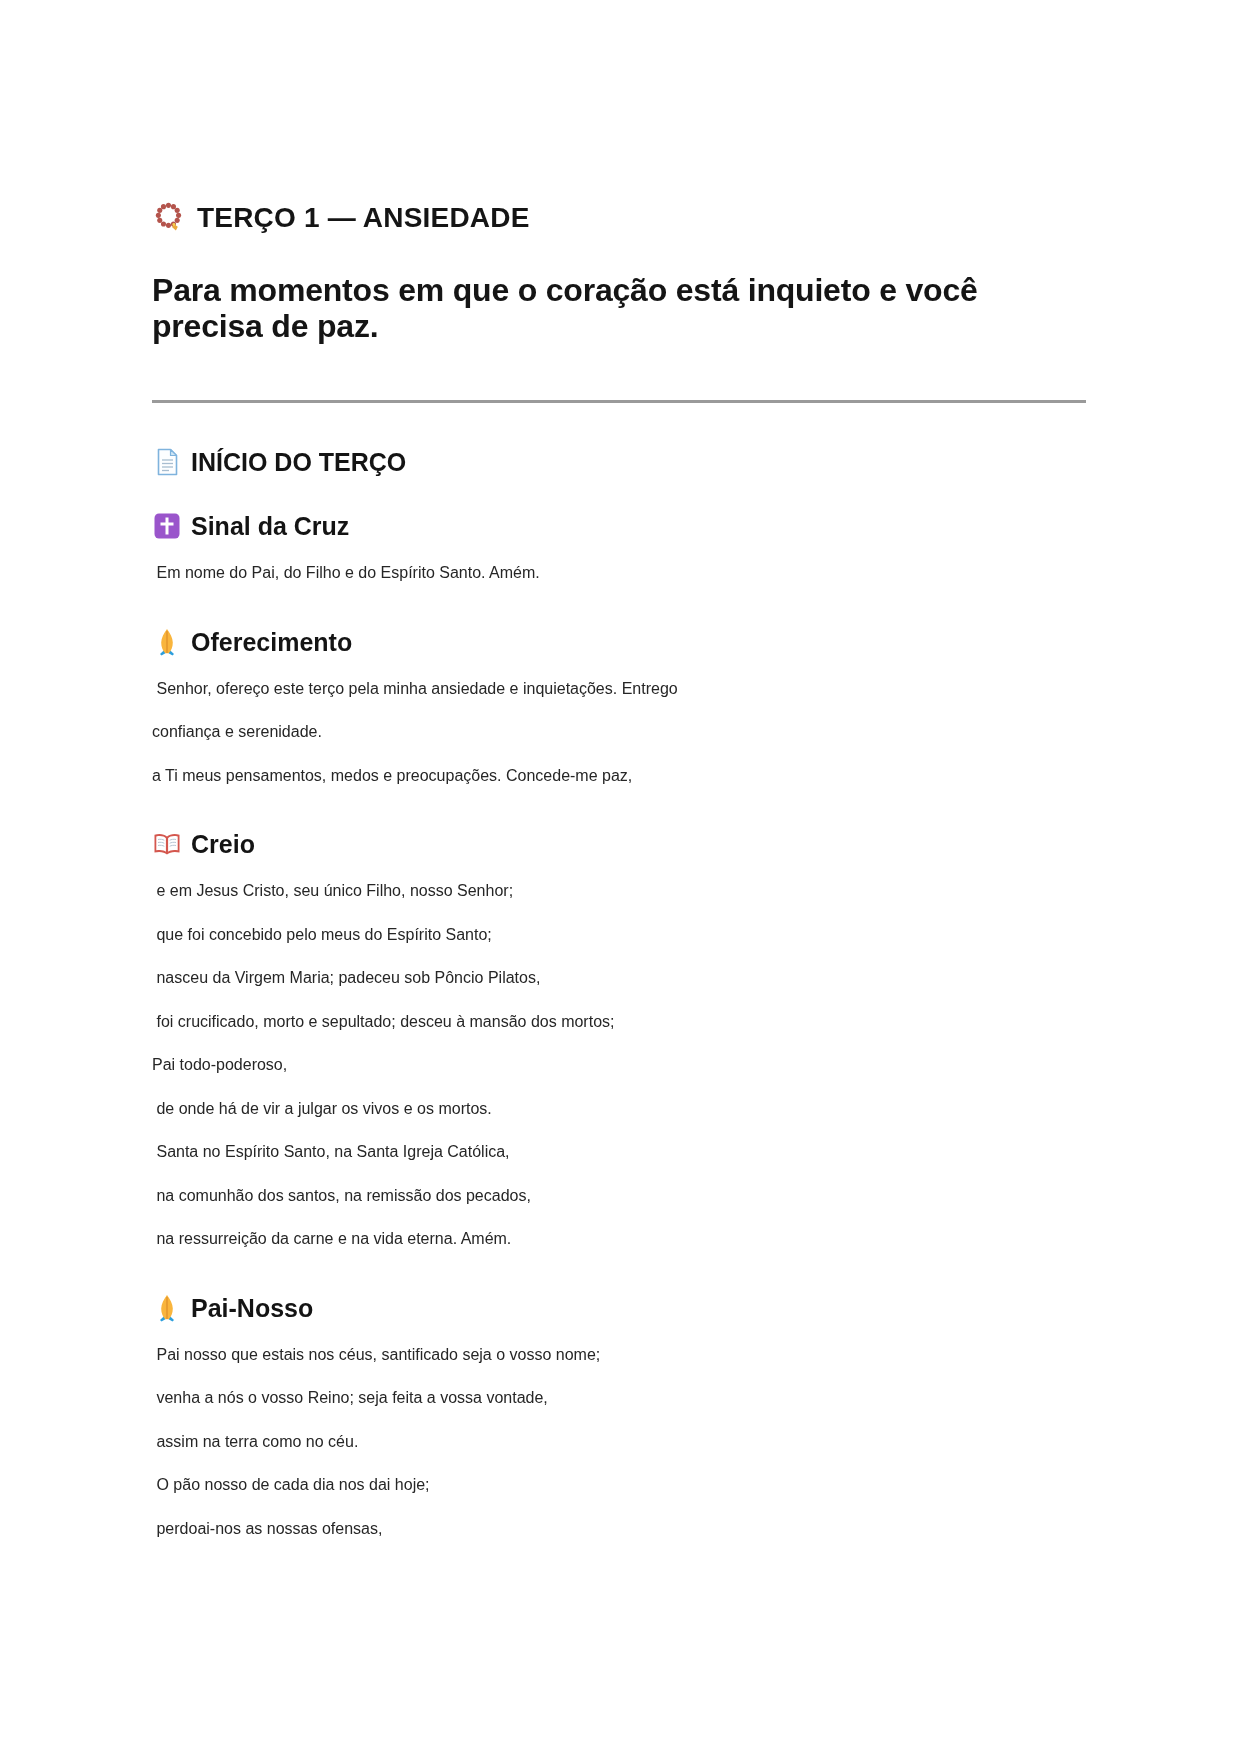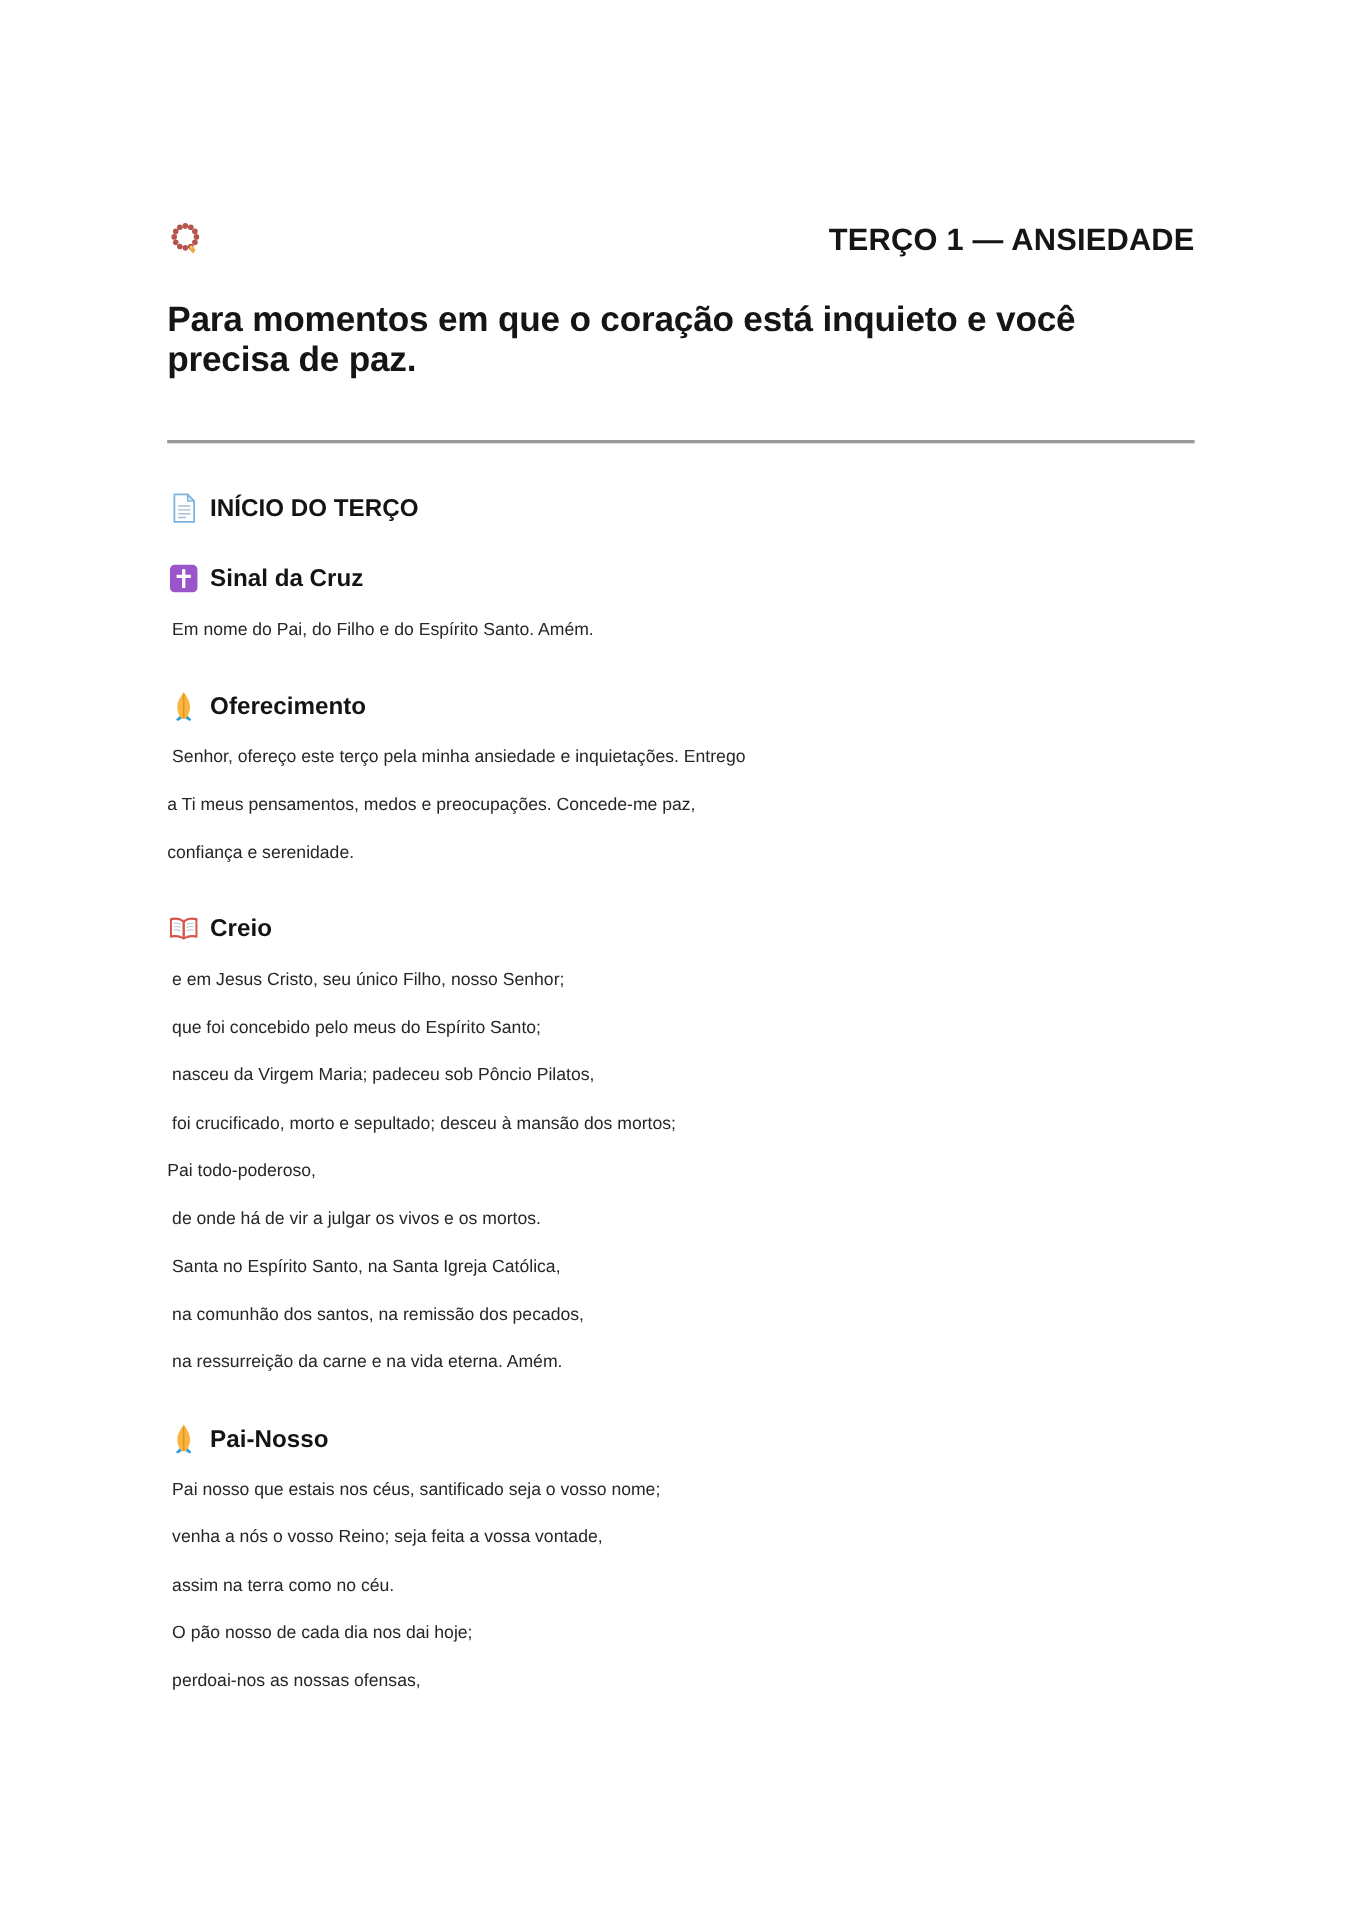--- a/index.html
+++ b/index.html
@@ -1,29 +1,29 @@
 <!DOCTYPE html>
 <html><head>
 <meta charset="utf-8">
 <style>
   html,body{margin:0;padding:0;background:#ffffff;}
   .page{
     width:1242px;height:1755px;background:#ffffff;position:relative;overflow:hidden;
     font-family:"Liberation Sans","DejaVu Sans",sans-serif;color:#1f1f1f;
   }
   .content{padding:200px 156px 0 152px;}
-  .title-row{display:flex;align-items:center;gap:11px;min-height:36px;justify-content:space-between;}
+  .title-row{display:flex;align-items:center;gap:11px;min-height:36px;}
   .icon{width:30px;height:30px;display:inline-flex;flex:0 0 auto;}
   .icon svg{width:100%;height:100%;display:block;}
   .icon-title{width:34px;height:34px;}
   h1.title{font-size:28px;font-weight:bold;margin:0;letter-spacing:.2px;color:#151515;line-height:36px;}
   p.subtitle{font-size:32px;font-weight:bold;margin:36px 0 0;letter-spacing:-.2px;color:#151515;line-height:36px;}
   hr.divider{border:none;border-top:3px solid #9a9a9a;margin:56px 0 42px;}
   .heading-row{display:flex;align-items:center;gap:9px;margin:30px 0 8px;min-height:34px;}
-  .heading-text{font-size:22px;font-weight:bold;color:#141414;line-height:34px;}
+  .heading-text{font-size:25px;font-weight:bold;color:#141414;line-height:34px;}
   .paragraph{margin:8px 0 0;}
   .line{font-size:16px;line-height:43.5px;white-space:pre-wrap;color:#262626;}
 </style>
 </head>
 <body>
 
 <div class="page">
   <div class="content">
     <div class="title-row">
       <span class="icon icon-title">
@@ -84,22 +84,22 @@
     <path d="M8 27 L12.2 23 L13.4 26.2 L9.5 28.4 Z" fill="#2d9fdd"></path>
     <path d="M22 27 L17.8 23 L16.6 26.2 L20.5 28.4 Z" fill="#2d9fdd"></path>
     <path d="M15 2 C12 6.5 9.3 10.5 9.2 15.5 C9.1 20 11 24 13.2 26.3 L16.8 26.3 C19 24 20.9 20 20.8 15.5 C20.7 10.5 18 6.5 15 2 Z" fill="#f9b53d"></path>
     <path d="M15 4 L15 26" stroke="#e2932b" stroke-width="1.4" fill="none"></path>
   </svg>
           </span>
           <span class="heading-text">Oferecimento</span>
         </div>
         <div class="paragraph">
           <div class="line"> Senhor, ofereço este terço pela minha ansiedade e inquietações. Entrego</div>
+          <div class="line">confiança e serenidade.</div>
           <div class="line">a Ti meus pensamentos, medos e preocupações. Concede-me paz,</div>
-          <div class="line">confiança e serenidade.</div>
         </div>
         <div class="heading-row">
           <span class="icon">
             <svg viewBox="0 0 30 30" xmlns="http://www.w3.org/2000/svg">
     <path d="M2.5 5.8 C7.5 4.2 12.4 5.2 15 7.6 C17.6 5.2 22.5 4.2 27.5 5.8 L27.5 23.6 C22.5 22.2 17.6 23.2 15 25.4 C12.4 23.2 7.5 22.2 2.5 23.6 Z" fill="#d4574e"></path>
     <path d="M4.3 7.6 C8.4 6.5 12.2 7.4 13.9 9.3 L13.9 22.8 C12.2 21.1 8.4 20.4 4.3 21.3 Z" fill="#ffffff"></path>
     <path d="M25.7 7.6 C21.6 6.5 17.8 7.4 16.1 9.3 L16.1 22.8 C17.8 21.1 21.6 20.4 25.7 21.3 Z" fill="#ffffff"></path>
     <g stroke="#b9c6d4" stroke-width="1" fill="none">
       <path d="M6 10.5 C8.5 10 10.8 10.4 12.3 11.3"></path>
       <path d="M6 13.5 C8.5 13 10.8 13.4 12.3 14.3"></path>

